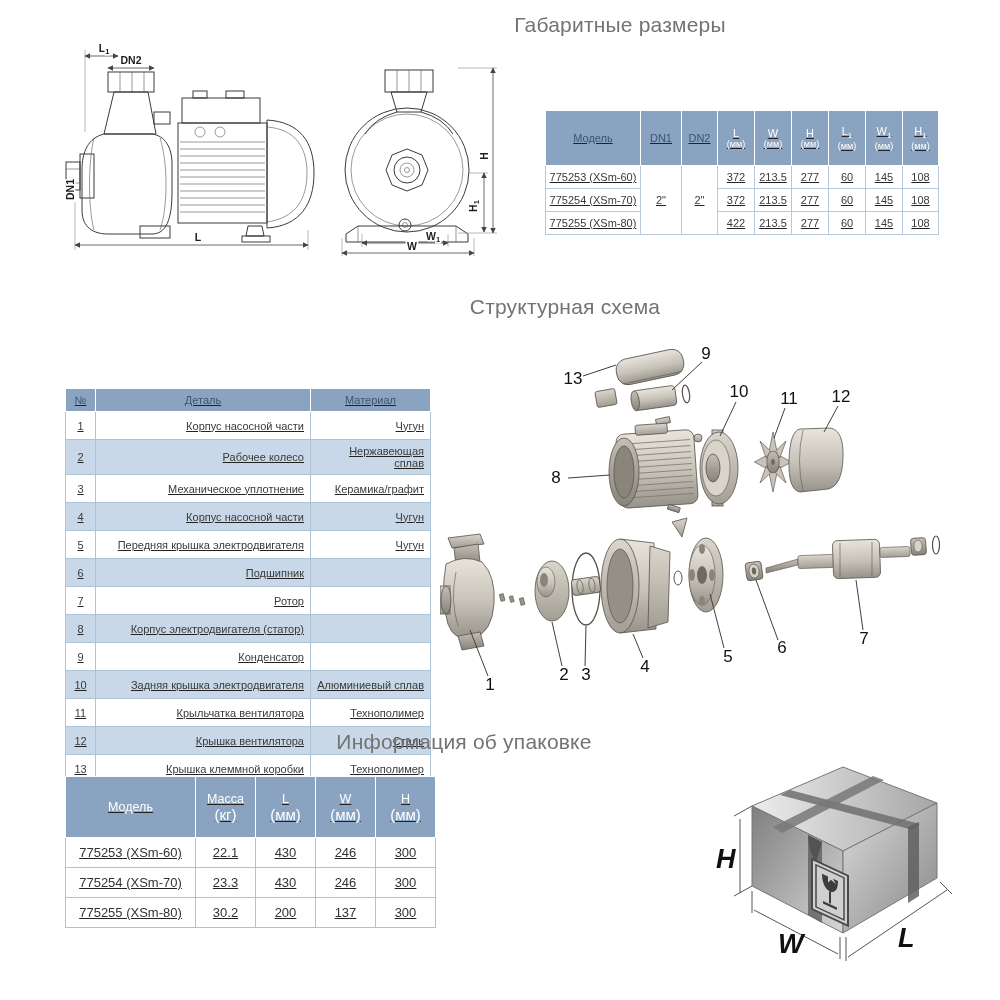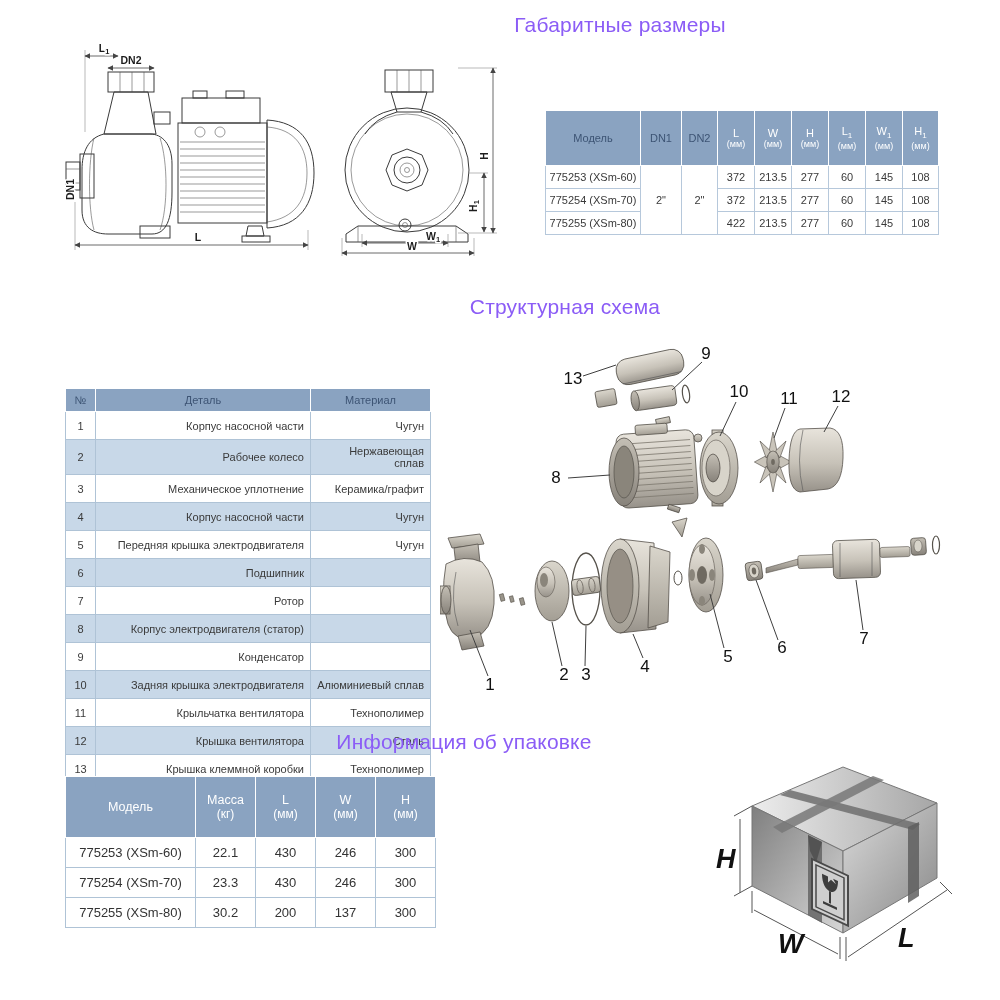--- a/index.html
+++ b/index.html
@@ -1,37 +1,37 @@
 <!DOCTYPE html>
 <html><head>
 <meta charset="utf-8">
 <style>
   html,body{margin:0;padding:0;background:#fff;}
   .page{position:relative;width:1000px;height:1000px;background:#fff;overflow:hidden;
         font-family:"Liberation Sans",sans-serif;color:#222;}
-  .heading{position:absolute;text-align:center;font-size:21px;font-weight:500;color:#8b5cf6;letter-spacing:.2px;}
-  table{border-collapse:collapse;table-layout:fixed;}
+  .heading{position:absolute;text-align:center;font-size:21px;font-weight:500;color:#737373;letter-spacing:.2px;}
+  table{border-collapse:collapse;table-layout:fixed;text-decoration:underline;}
   
   .dimtbl{position:absolute;left:545px;top:110px;width:393px;}
   .dimtbl th{background:#8AA3C1;border:1px solid #fff;font-weight:normal;vertical-align:middle;padding:0;height:54px;}
   .dimtbl td{border:1px solid #B6C8DB;background:#fff;font-size:11px;color:#3a3a3a;text-align:center;height:22px;padding:0;}
   th .unit{display:block;font-size:9px;margin-top:0;}
   .hdr-dark{color:#3D5474;font-size:11px;}
   .hdr-light{color:#ffffff;font-size:11px;}
   sub{font-size:8px;}
   
   .partstbl{position:absolute;left:65px;top:388px;width:365px;}
   .partstbl th{background:#8AA3C1;color:#3D5474;font-size:11px;font-weight:normal;height:22px;border:1px solid #fff;padding:0 4px;}
   .partstbl td{font-size:11px;color:#3a3a3a;height:17px;border:1px solid #AFC3D6;padding:5px 6px;background:#fff;text-align:right;}
   .partstbl tr.alt td{background:#C8D8E8;}
   .partstbl td.num{text-align:center;padding:0;}
   
   .packtbl{position:absolute;left:65px;top:776px;width:370px;}
   .packtbl th{background:#8AA3C1;color:#fff;font-weight:normal;font-size:12.5px;height:60px;border:1px solid #fff;vertical-align:middle;padding:0;}
-  .packtbl th .unit{font-size:12px;}
+  .packtbl th .unit{font-size:15px;}
   .packtbl td{font-size:13px;color:#333;text-align:center;height:29px;border:1px solid #AFC3D6;background:#fff;padding:0;}
   
   .svgwrap{position:absolute;}
   #dimdraw{left:60px;top:42px;}
   #exploded{left:440px;top:332px;}
   #boxsvg{left:690px;top:763px;}
   .outline{fill:none;stroke:#3a3a3a;stroke-width:1;}
   .thin{fill:none;stroke:#555;stroke-width:.6;}
   .dim{stroke:#444;stroke-width:.8;fill:none;marker-start:url(#ma);marker-end:url(#ma);}
   .ext{stroke:#8a8a8a;stroke-width:.6;fill:none;}

